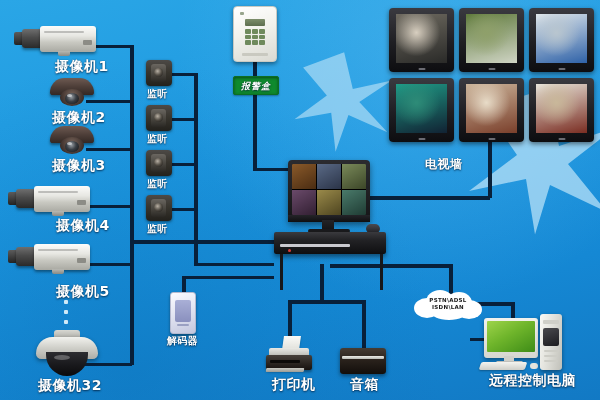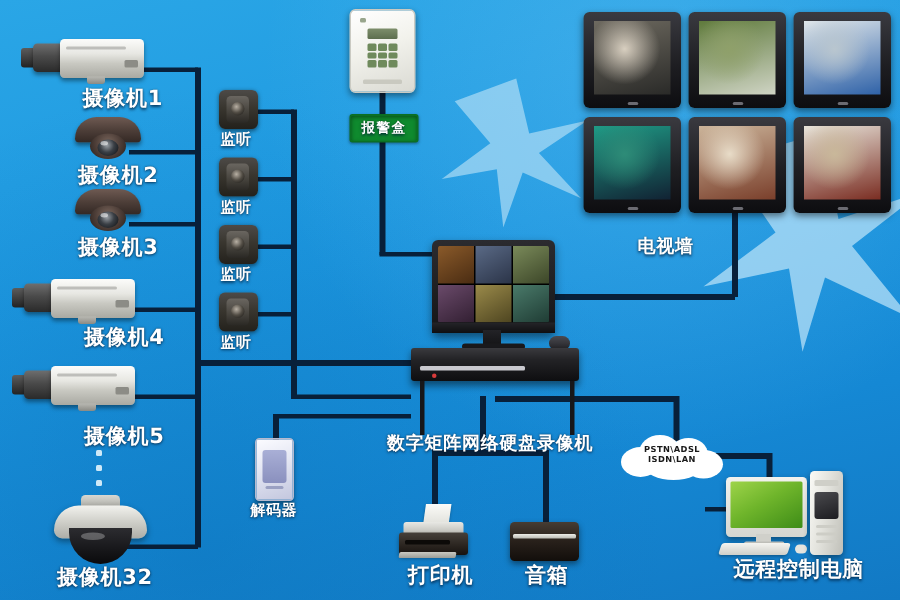--- a/index.html
+++ b/index.html
@@ -340,21 +340,21 @@
       <span></span>
         <span></span>
         <span></span>
       <span></span>
         <span></span>
         <span></span>
     </div>
     <div class="ab-foot"></div>
   </div>
   <div class="greenplate" style="left:233px;top:76px;width:44px;height:17px;">
-    <span class="lab green" style="position:static;">报警盒</span>
+    <span class="lab green" style="position:static;font-style:italic;">报警盒</span>
   </div>
 
   <div class="decoder" style="left:170px;top:292px;">
     <div class="dc-panel"></div>
     <div class="dc-line"></div>
   </div>
   <div class="lab sm" style="left:167px;top:335px;">解码器</div>
 
   <div class="deskwrap" style="left:270px;top:160px;width:124px;height:130px;">
     <div class="mon">
@@ -371,21 +371,20 @@
     <div class="mon-neck"></div>
     <div class="mon-foot"></div>
     <div class="mouse"></div>
     <div class="dvr">
       <div class="dvr-bar"></div>
       <div class="dvr-led"></div>
     </div>
     <div class="dvr-leg" style="left:10px;top:94px;height:36px;"></div>
     <div class="dvr-leg" style="left:110px;top:94px;height:36px;"></div>
   </div>
-  <div class="lab big" style="left:258px;top:289px;">数字矩阵网络硬盘录像机</div>
 
   <div class="tvwall" style="left:389px;top:8px;" id="tvwall">
       <div class="tv">
         <div class="tv-scr" style="background: radial-gradient(circle at 40% 38%, rgb(216, 207, 192) 0%, rgba(0, 0, 0, 0) 55%), linear-gradient(165deg, rgb(110, 106, 96) 0%, rgb(42, 42, 40) 100%);"></div>
         <div class="tv-btn"></div>
       </div>
       <div class="tv">
         <div class="tv-scr" style="background: radial-gradient(circle at 40% 38%, rgb(143, 160, 106) 0%, rgba(0, 0, 0, 0) 55%), linear-gradient(165deg, rgb(95, 122, 60) 0%, rgb(207, 212, 196) 100%);"></div>
         <div class="tv-btn"></div>
       </div>

